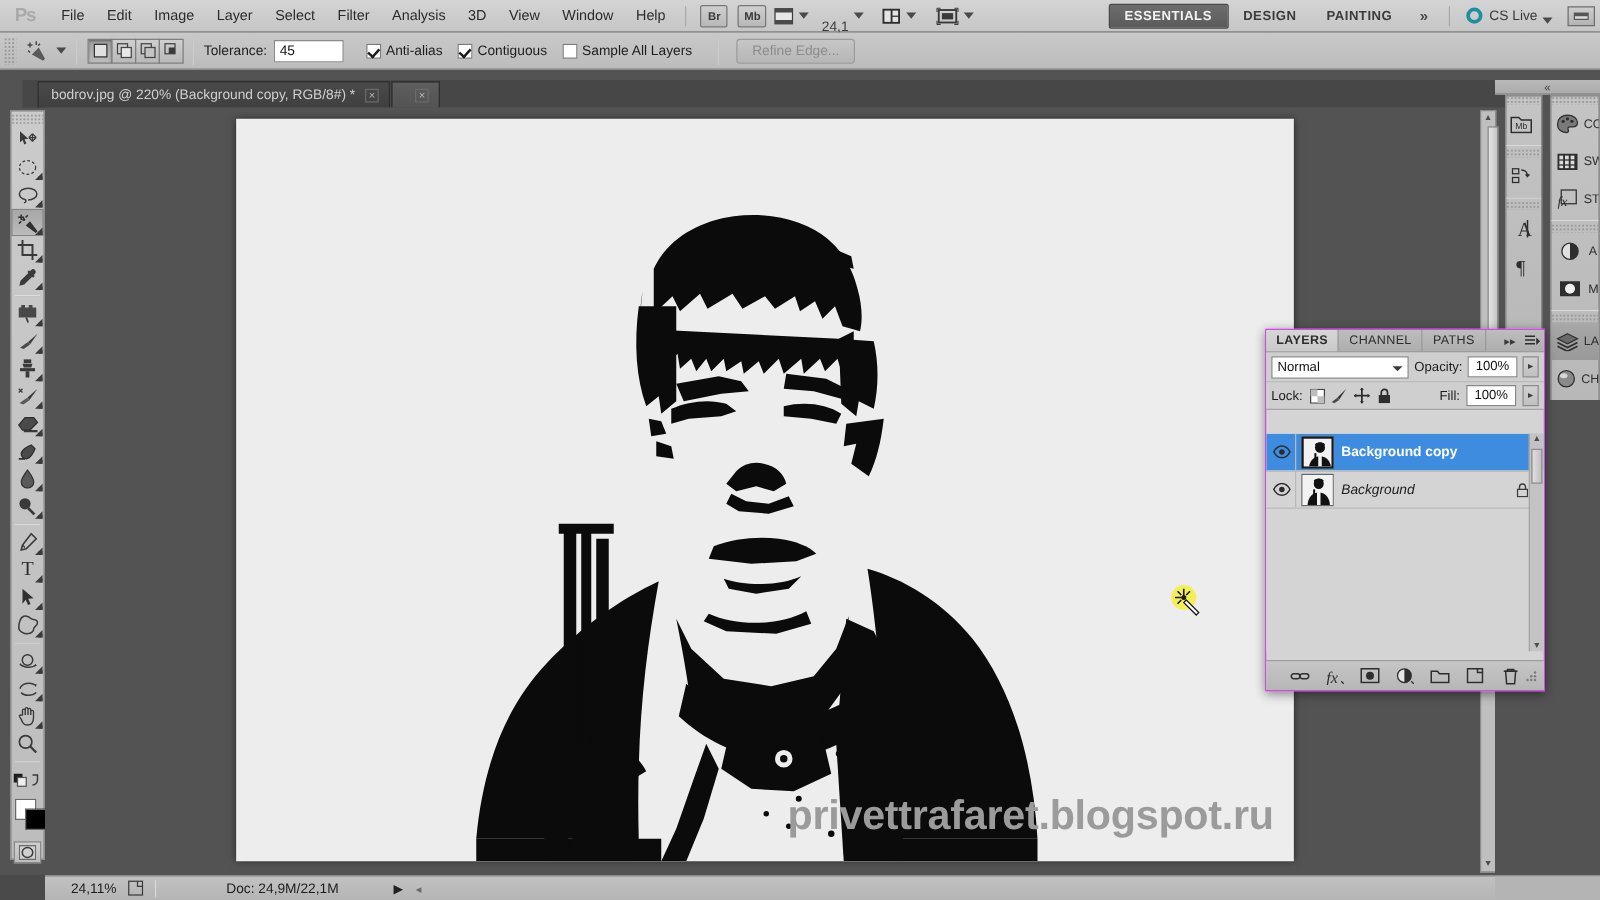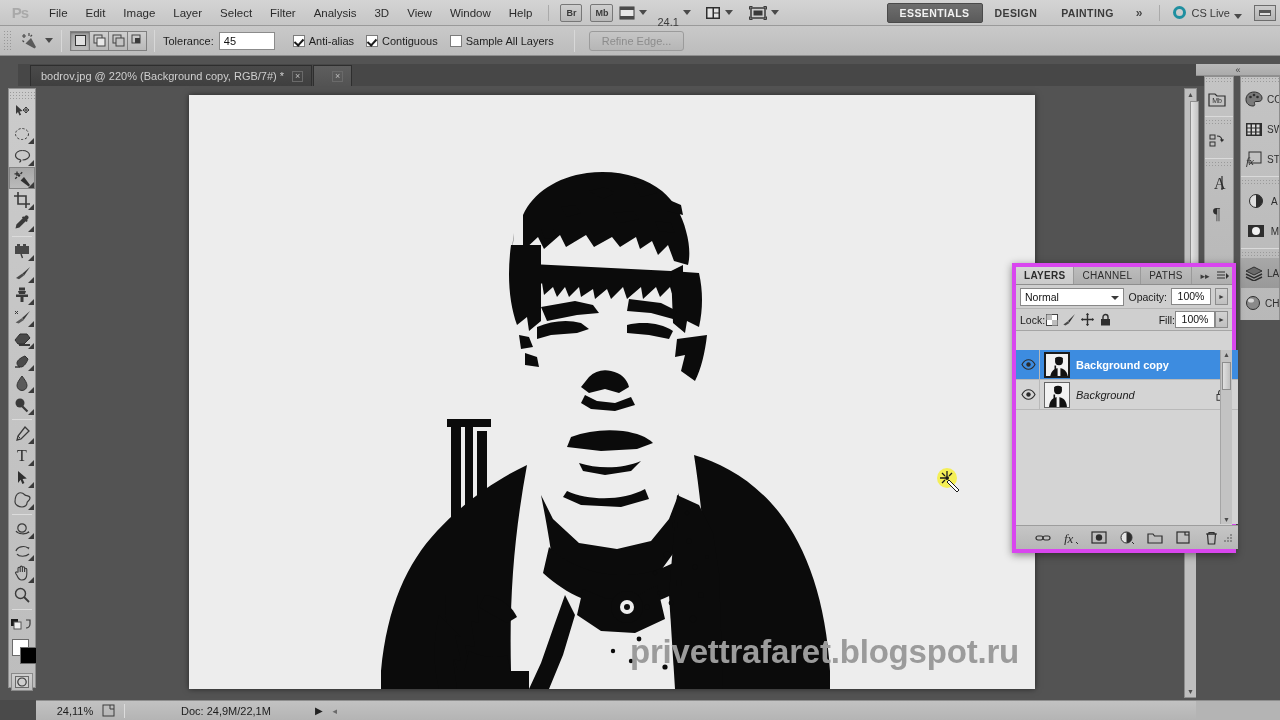--- a/index.html
+++ b/index.html
@@ -207,39 +207,39 @@
   .dock-btn { height:30px;display:flex;align-items:center;padding-left:4px;color:#2e2e2e;font-size:10px; }
   .dock-btn.on { background:linear-gradient(#a8a8a8,#999);}
   .dock-btn .gl { width:22px;display:flex;align-items:center;justify-content:center;margin-right:4px; }
   .dock-fill {
     position:absolute;left:1196px;top:320px;width:84px;height:380px;background:#535353;
   }
 
   
   .layers {
     position:absolute;left:1012px;top:263px;width:224px;height:290px;
-    background:#d4d4d4;border:4px solid #d946ef;
+    background:#d4d4d4;border:1px solid #d946ef;
     box-shadow:0 2px 8px rgba(0,0,0,.45);
     color:#1b1b1b;
   }
   .lp-tabs { height:18px;background:linear-gradient(#bdbdbd,#aeaeae);display:flex;align-items:stretch;border-bottom:1px solid #8e8e8e; }
   .lp-tab { padding:0 8px;font-size:10px;letter-spacing:.3px;color:#2c2c2c;display:flex;align-items:center;border-right:1px solid #9a9a9a; }
   .lp-tab.active { background:linear-gradient(#d6d6d6,#cacaca); font-weight:bold; }
   .lp-tabs .spacer{flex:1;}
   .lp-tabicon{width:18px;display:flex;align-items:center;justify-content:center;font-size:9px;color:#3a3a3a;}
   .lp-row1 { height:24px;display:flex;align-items:center;padding:0 4px;gap:4px;background:#cfcfcf;border-bottom:1px solid #b5b5b5; }
   .blendsel {
     flex:1;height:18px;background:#fff;border:1px solid #888;font-size:10.5px;
     display:flex;align-items:center;padding-left:4px;position:relative;color:#111;
   }
   .blendsel .tri { position:absolute;right:4px;top:7px;width:0;height:0;border-left:4px solid transparent;border-right:4px solid transparent;border-top:4px solid #3a3a3a;}
   .lp-lbl { font-size:10.5px;color:#1b1b1b; }
   .valbox { width:40px;height:17px;background:#fff;border:1px solid #888;font-size:10.5px;text-align:center;line-height:15px;color:#111;}
   .spin { width:13px;height:17px;border:1px solid #8c8c8c;background:linear-gradient(#d2d2d2,#c0c0c0);display:flex;align-items:center;justify-content:center;font-size:7px;color:#3d3d3d;}
-  .lp-row2 { height:22px;display:flex;align-items:center;padding:0 4px;background:#cfcfcf;border-bottom:1px solid #a5a5a5; }
+  .lp-row2 { height:22px;display:flex;align-items:center;padding:0 4px;gap:5px;background:#cfcfcf;border-bottom:1px solid #a5a5a5; }
   .lockicons { display:flex;gap:5px;align-items:center; }
   .lockicons i { width:13px;height:13px;display:flex;align-items:center;justify-content:center;font-style:normal;font-size:10px;color:#2a2a2a; }
 
   .layerlist { position:absolute;left:0;top:83px;width:222px;height:174px;background:#d4d4d4;overflow:hidden; }
   .layer {
     height:30px;display:flex;align-items:center;border-bottom:1px solid #b9b9b9;
     padding-left:2px;
   }
   .layer.sel { background:#3d8ce0; color:#fff; }
   .eye { width:22px;display:flex;align-items:center;justify-content:center;color:#333;font-size:11px;border-right:1px solid #b9b9b9;height:100%;}
@@ -396,21 +396,21 @@
       <span>Sample All Layers</span>
     </label>
 
     <div class="ob-sep"></div>
     <div class="refine">Refine Edge...</div>
   </div>
 
   <div class="tabbar-left-grip"></div>
   <div class="tabbar">
     <div class="doctab">
-      <span>bodrov.jpg @ 220% (Background copy, RGB/7#) *</span>
+      <span>bodrov.jpg @ 220% (Background copy, RGB/8#) *</span>
       <span class="tab-x">×</span>
     </div>
     <div class="doctab active">
       <span class="tab-x">×</span>
     </div>
   </div>
 
   <div class="toolbar">
     <div class="tbgrip"></div>
 

